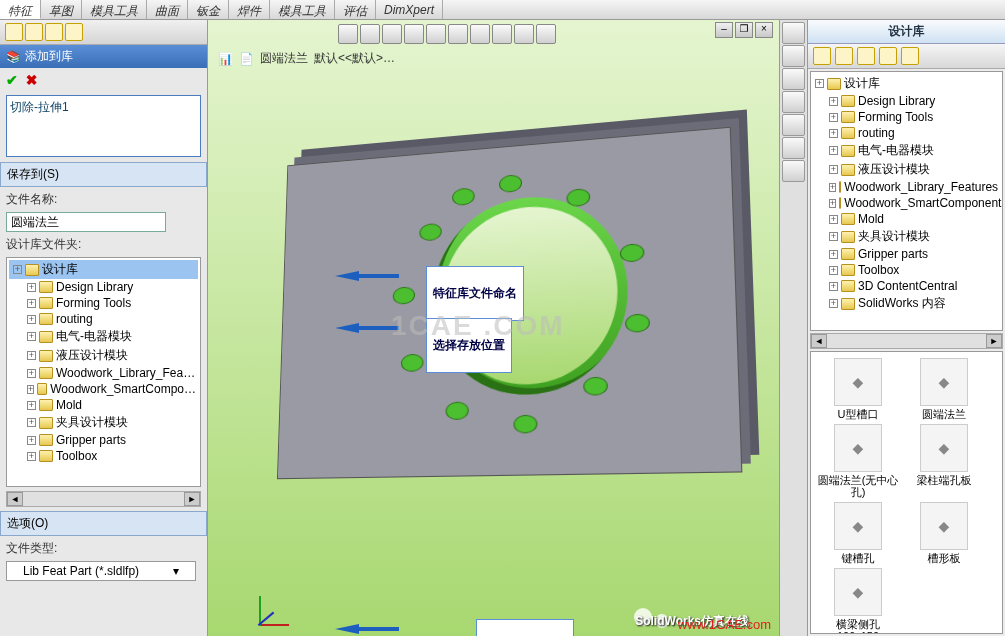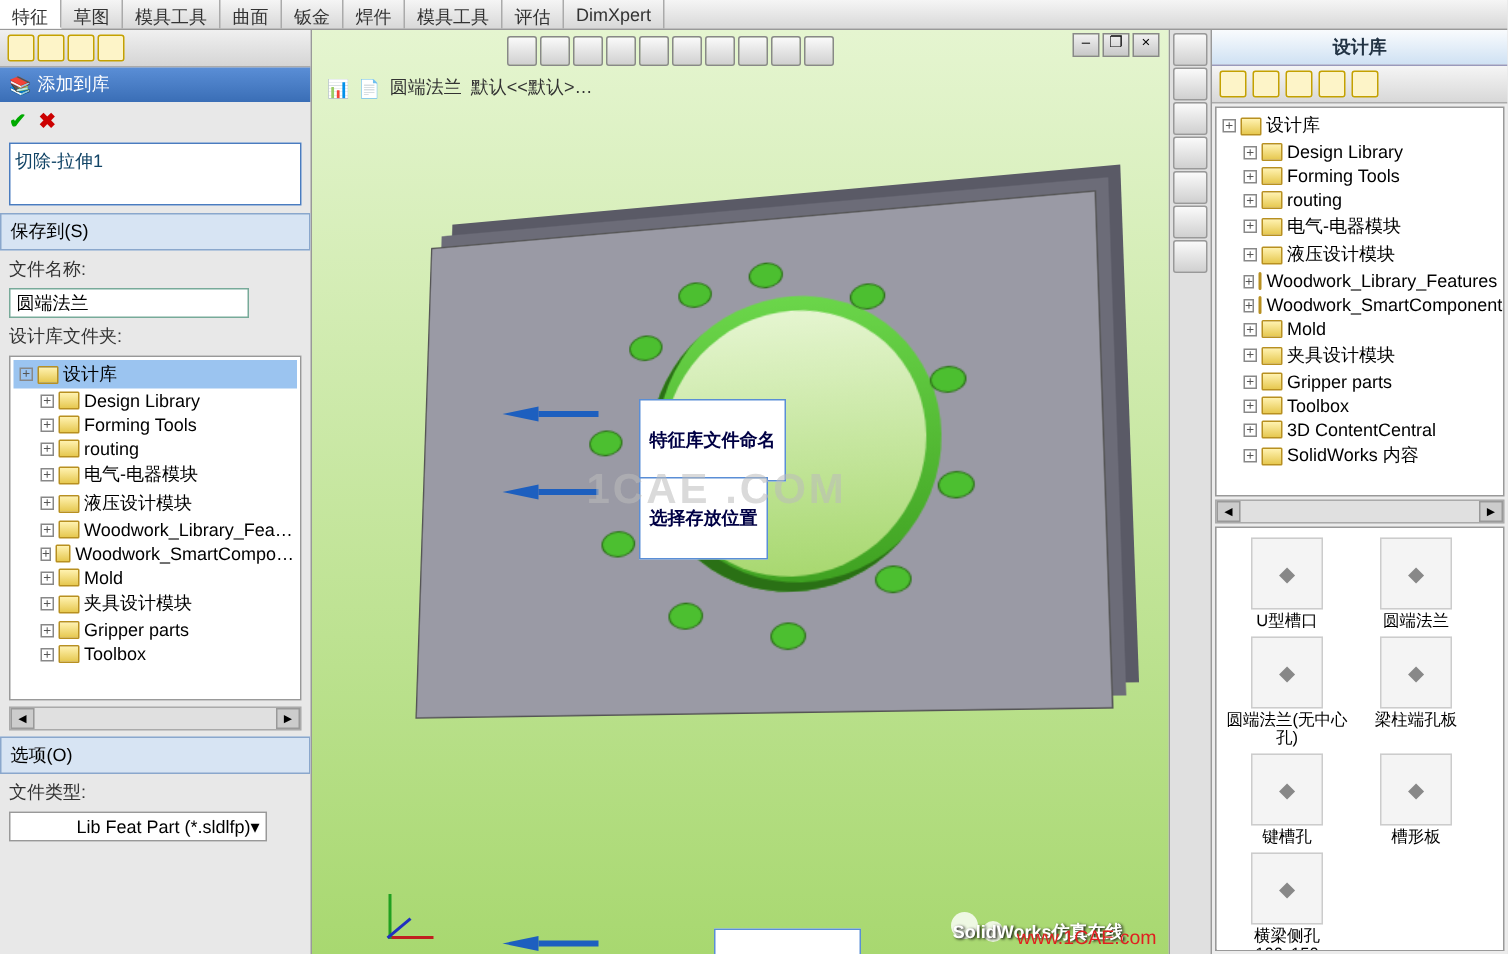--- a/index.html
+++ b/index.html
@@ -1,42 +1,42 @@
 <!DOCTYPE html>
 <html><head>
 <meta charset="utf-8">
 <style>
 * { box-sizing: border-box; margin: 0; padding: 0; font-family: "SimSun", "宋体", sans-serif; font-size: 12px; }
 body { width: 1005px; height: 636px; background: #e8e8e8; position: relative; overflow: hidden; }
 
-.tabs { display: flex; background: linear-gradient(#f5f5f5,#d8d8d8); border-bottom: 1px solid #999; height: 20px; }
+.tabs { display: flex; background: linear-gradient(#f5f5f5,#d8d8d8); border-bottom: 1px solid #999; height: 20px; font-style: italic; }
 .tab { padding: 3px 8px; border-right: 1px solid #aaa; cursor: pointer; color: #333; }
 .tab.active { background: #fff; border-bottom: 1px solid #fff; }
 
 .shell { display: flex; height: 616px; }
 
 .left-panel { width: 208px; background: #e8e8e8; border-right: 1px solid #999; display: flex; flex-direction: column; overflow: hidden; }
 .lp-icons { display: flex; gap: 2px; padding: 3px 5px; background: linear-gradient(#f0f0f0,#d5d5d5); border-bottom: 1px solid #aaa; }
 .lp-icon { width: 18px; height: 18px; background: #fdf4c8; border: 1px solid #c4a100; border-radius: 2px; }
 .lp-title { background: linear-gradient(#5a8ed6,#3a6eb6); color: #fff; padding: 3px 6px; display: flex; align-items: center; gap: 4px; }
 .lp-ok { padding: 4px 6px; display:flex; gap:8px; }
 .ok-icon { color: #0a0; font-weight: bold; font-size: 14px; }
 .x-icon { color: #c00; font-weight: bold; font-size: 14px; }
 .section-head { background: #d7e4f3; border: 1px solid #8aa7cc; padding: 3px 6px; margin: 2px 0; }
-.sel-box { border: 1px solid #4a7cbf; background: #fff; margin: 3px 6px; padding: 3px; height: 42px; color: #146; }
+.sel-box { border: 1px solid #4a7cbf; background: #fff; margin: 3px 6px; padding: 3px; height: 62px; color: #146; }
 .field-label { padding: 2px 6px; color: #333; }
 .text-input { margin: 2px 6px; border: 1px solid #7a9; background: #fff; padding: 2px 4px; width: 160px; }
 .tree-box { margin: 2px 6px; border: 1px solid #999; background: #fff; height: 230px; overflow: auto; padding: 2px; }
 .tree-item { display: flex; align-items: center; gap: 3px; padding: 1px 2px; white-space: nowrap; }
 .tree-item.sel { background: #9bc4f0; }
 .exp { width: 9px; height: 9px; border: 1px solid #888; text-align: center; line-height: 7px; font-size: 9px; color: #555; }
 .folder-ico { width: 14px; height: 12px; background: linear-gradient(#fff2b0,#e6c850); border: 1px solid #b89020; border-radius: 1px; }
 .scroll-h { height: 16px; margin: 2px 6px; background: #e0e0e0; border: 1px solid #aaa; display:flex; justify-content:space-between; }
 .scroll-btn { width:16px; background:#ccc; border:1px solid #999; text-align:center; line-height:12px; font-size:9px; }
-.combo { margin: 2px 6px; border: 1px solid #999; background: #fff; padding: 2px 4px; width: 172px; display:flex; justify-content:flex-end; align-items:center; }
+.combo { margin: 2px 6px; border: 1px solid #999; background: #fff; padding: 2px 16px; width: 190px; display:flex; justify-content:space-between; align-items:center; }
 
 .viewport { flex: 1; position: relative; background: linear-gradient(#e5f5d0, #a8d870); overflow: hidden; }
 .vp-toolbar { position: absolute; top: 4px; left: 130px; display: flex; gap: 2px; }
 .vp-tool { width: 20px; height: 20px; background: linear-gradient(#fafafa,#d0d0d0); border: 1px solid #888; border-radius: 2px; }
 .vp-crumb { position: absolute; top: 30px; left: 10px; display:flex; gap:6px; align-items:center; color:#333; }
 .win-ctrl { position: absolute; top: 2px; right: 6px; display:flex; gap:2px; }
 .win-btn { width: 18px; height: 16px; border: 1px solid #888; background: linear-gradient(#f0f0f0,#c8c8c8); text-align:center; line-height:12px; font-size:10px; }
 
 .model-container { position:absolute; top: 120px; left: 55px; width:490px; height:380px; perspective: 1200px; }
 .plate { width: 470px; height: 335px; background: #9a9aa5; border: 1px solid #555; position: relative; transform: rotateX(10deg) rotateY(-15deg); box-shadow: 8px -8px 0 #6c6c78, 16px -16px 0 #5a5a66; }

